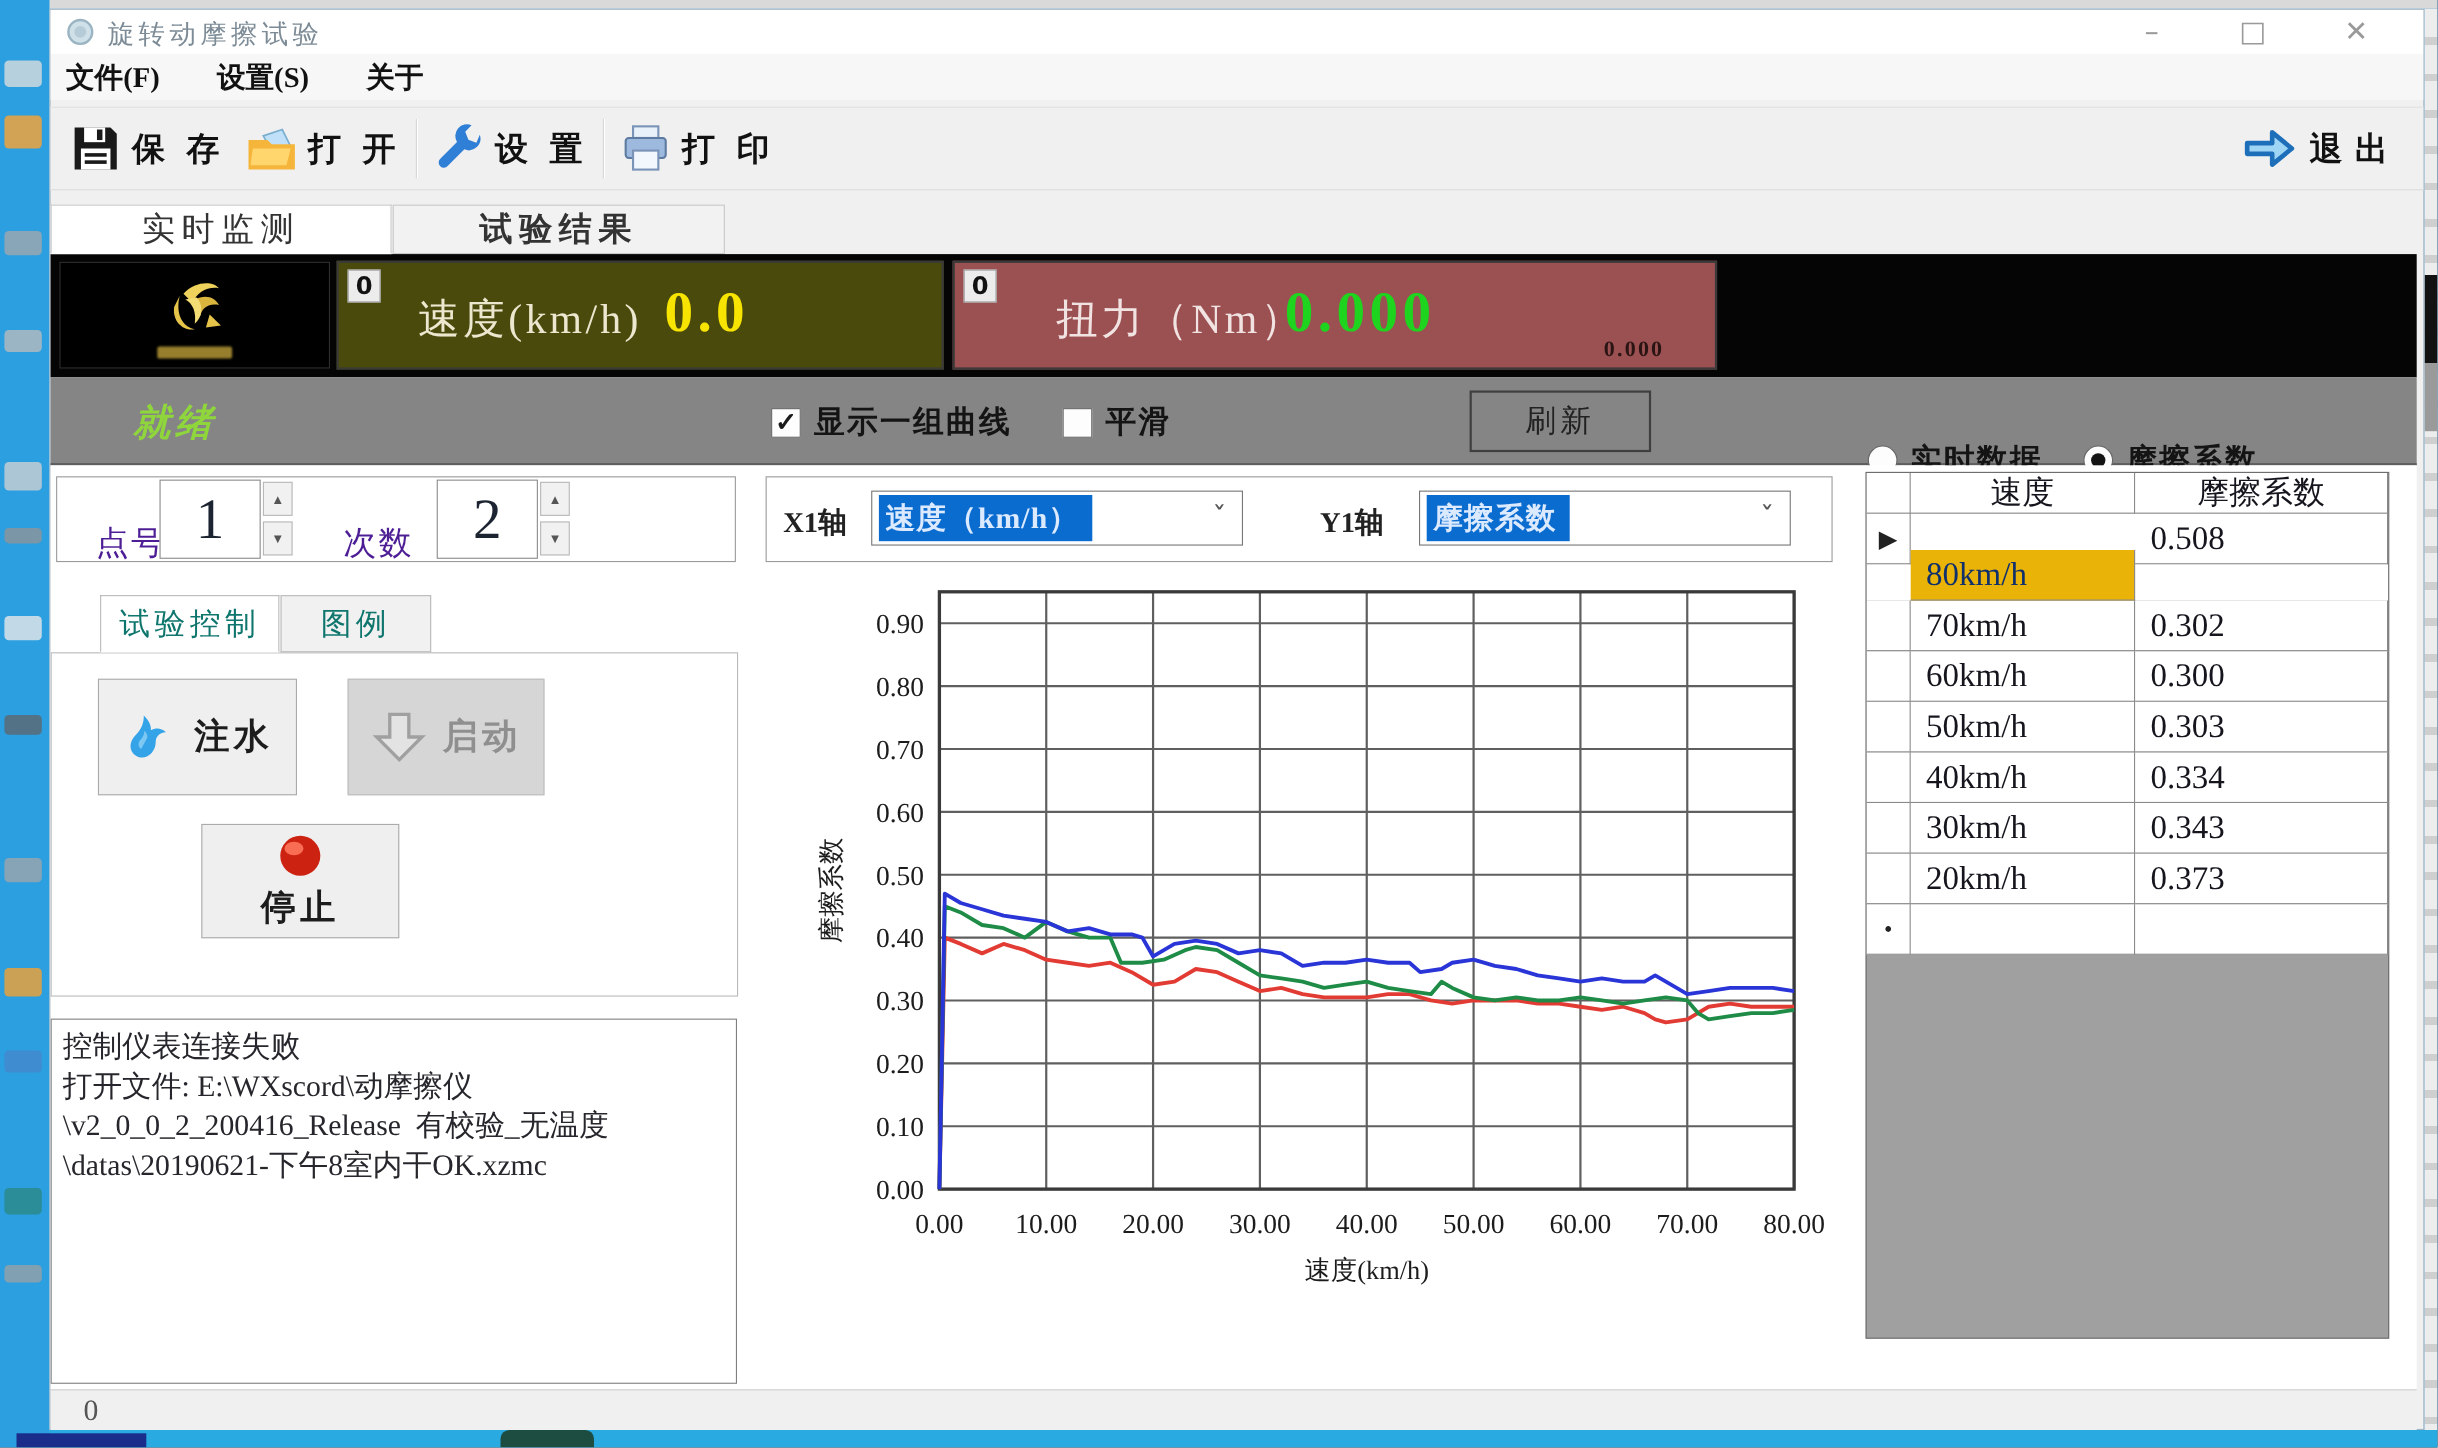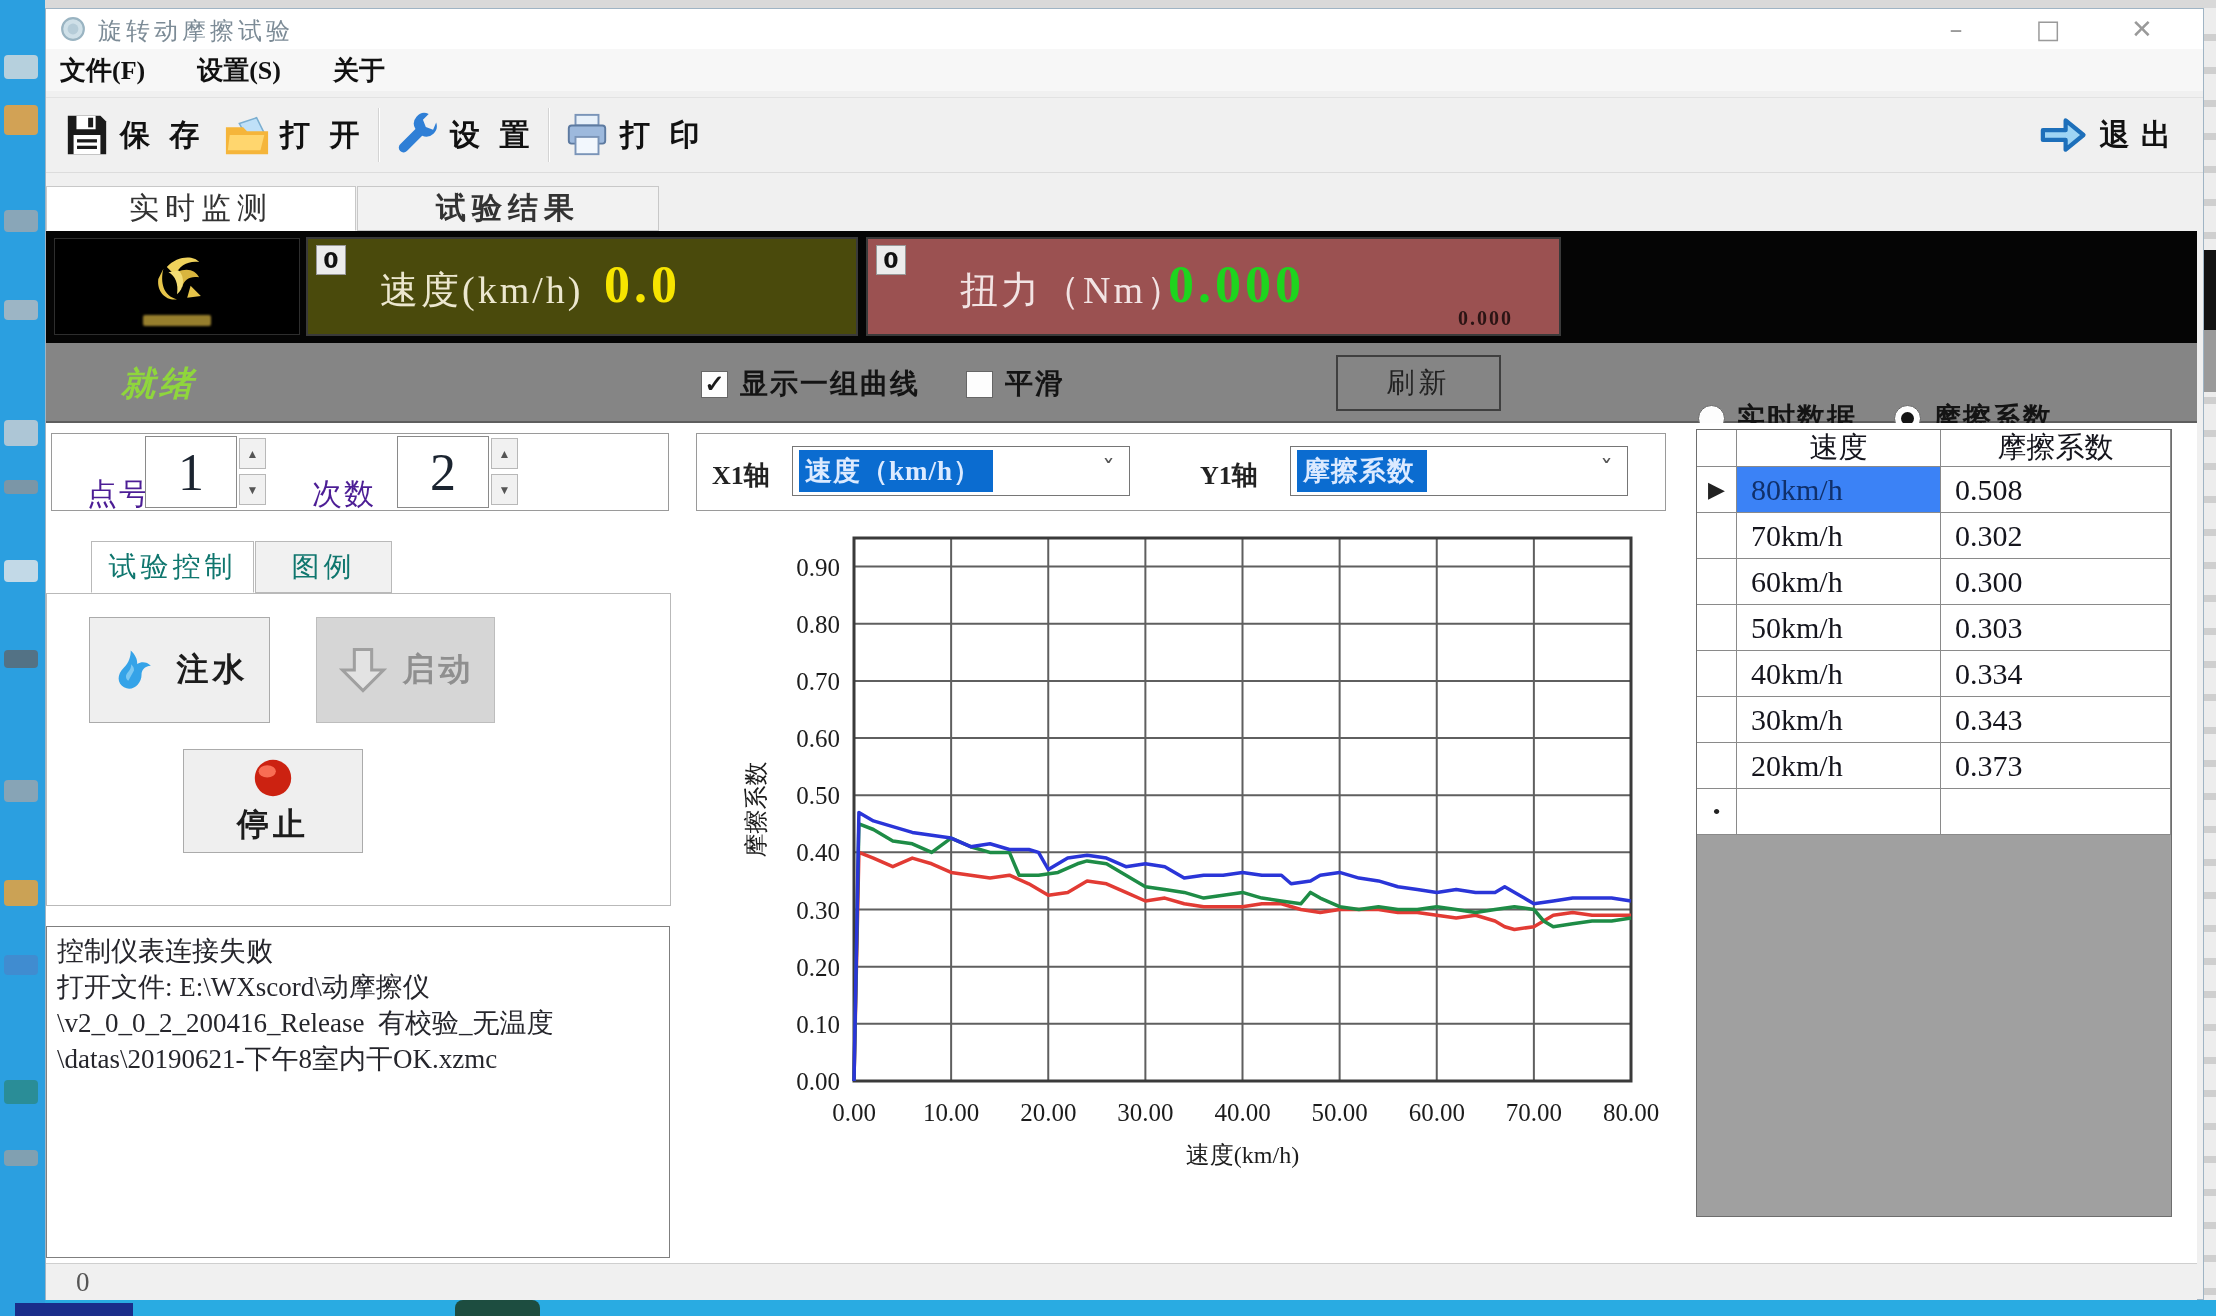--- a/index.html
+++ b/index.html
@@ -109,21 +109,21 @@
 
   .chart-wrap { position:absolute; left:640px; top:504px; width:1010px; height:660px; background:#fff; }
 
   .grid-panel { position:absolute; left:1650px; top:420px; width:476px; height:788px; background:#a0a0a0; border:1px solid #6e6e6e; }
   .g-row { display:flex; background:#fff; }
   .g-cell { border-right:1px solid #8a8a8a; border-bottom:1px solid #8a8a8a; display:flex; align-items:center;
             font:30px "Liberation Serif",serif; color:#15151d; padding-left:14px; height:46px; }
   .g-header .g-cell { height:37px; justify-content:center; padding:0; font-size:29px; }
   .g-marker { width:40px; justify-content:center; padding:0; font-size:22px; color:#222; }
   .g-c1 { width:204px; } .g-c2 { flex:1; }
-  .g-sel { background:#3b82f6; color:#10306b; }
+  .g-sel { background:#eab308; color:#10306b;margin-top:33px; }
 
   .win-statusbar { position:absolute; left:0; top:1254px; width:2151px; height:37px; background:#f0f0f0; border-top:1px solid #cfcfcf; }
   .win-status-text { position:absolute; left:30px; top:3px; font:27px "Liberation Serif",serif; color:#555; }
 </style>
 </head>
 <body>
 
 <div class="screen">
 
   <div class="desktop-left">

